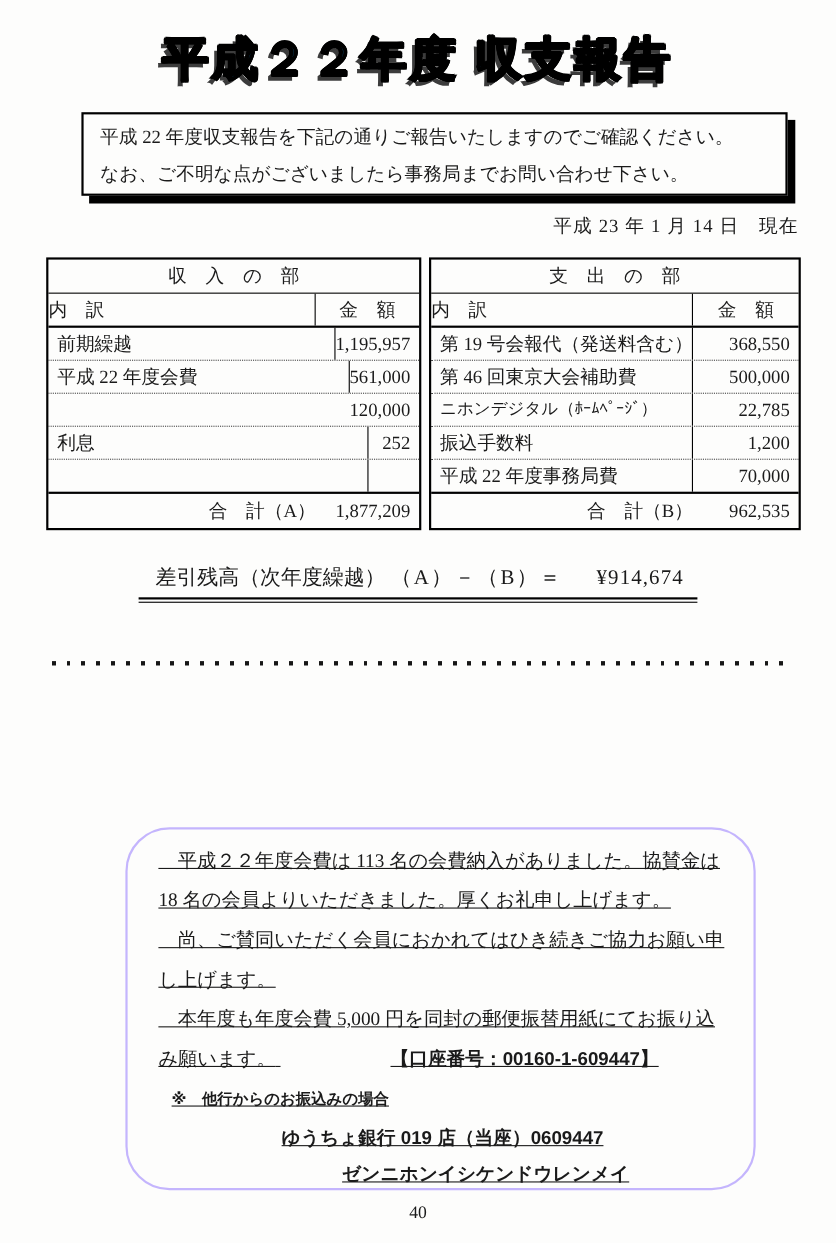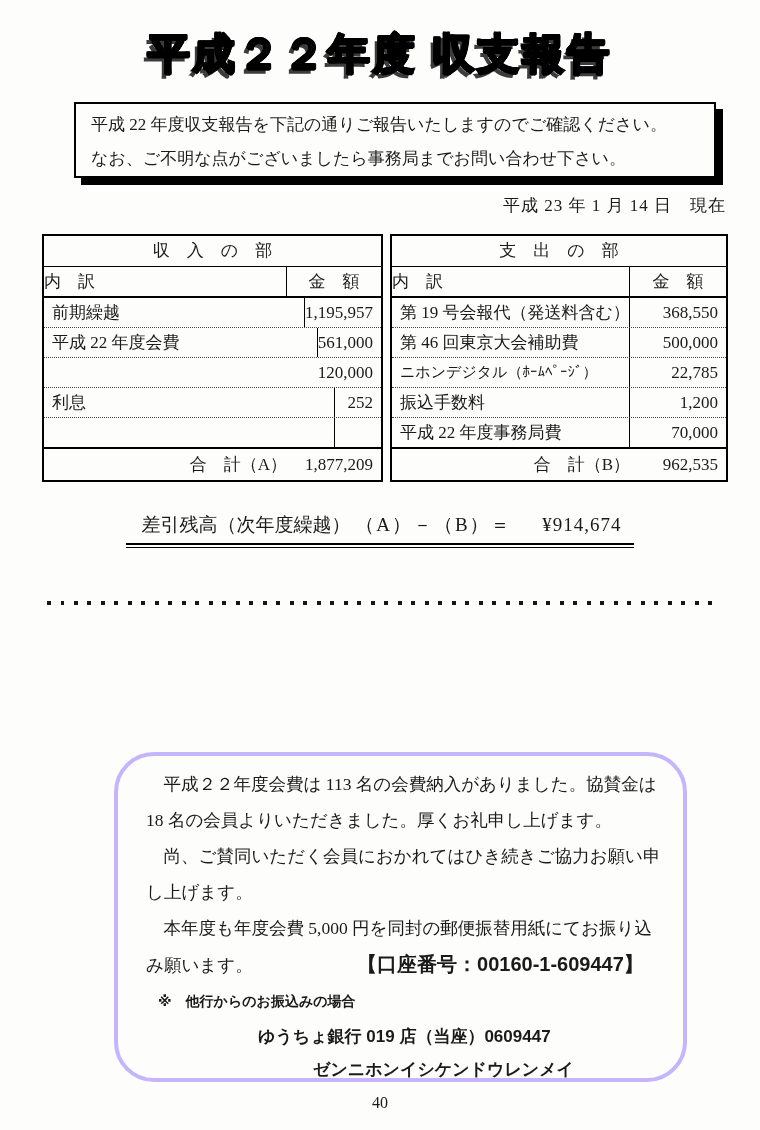--- a/index.html
+++ b/index.html
@@ -94,30 +94,31 @@
   .balance-value{letter-spacing:1px;}
   
   .dotted-divider{
     position:absolute;left:47px;top:601px;width:665px;height:3.5px;
     background:repeating-linear-gradient(90deg,#161616 0 3.5px,transparent 3.5px 13.5px);
   }
   
   .note-box{
     position:absolute;left:114px;top:752px;width:573px;height:330px;
     box-sizing:border-box;
-    border:4px solid #c4b5fd;border-radius:40px;
+    border:2px solid #c4b5fd;border-radius:40px;
     padding:10px 22px 0 28px;
     font-size:17.5px;
+    text-decoration:underline;
   }
   .nb-line{line-height:36px;white-space:nowrap;}
   .gothic-bold{
     font-family:"Liberation Sans","DejaVu Sans",sans-serif;
     font-weight:bold;
   }
-  .nb-account{margin-left:100px;font-size:20px;}
+  .nb-account{margin-left:100px;font-size:17px;}
   .nb-remark{line-height:37px;padding-left:12px;font-size:14px;}
   .nb-bank1{line-height:33px;margin-left:112px;font-size:17px;}
   .nb-bank2{line-height:33px;margin-left:167px;font-size:17px;}
   
   .page-number{
     position:absolute;top:1094px;left:0;width:100%;
     text-align:center;font-size:16px;
   }
 </style>
 </head>

